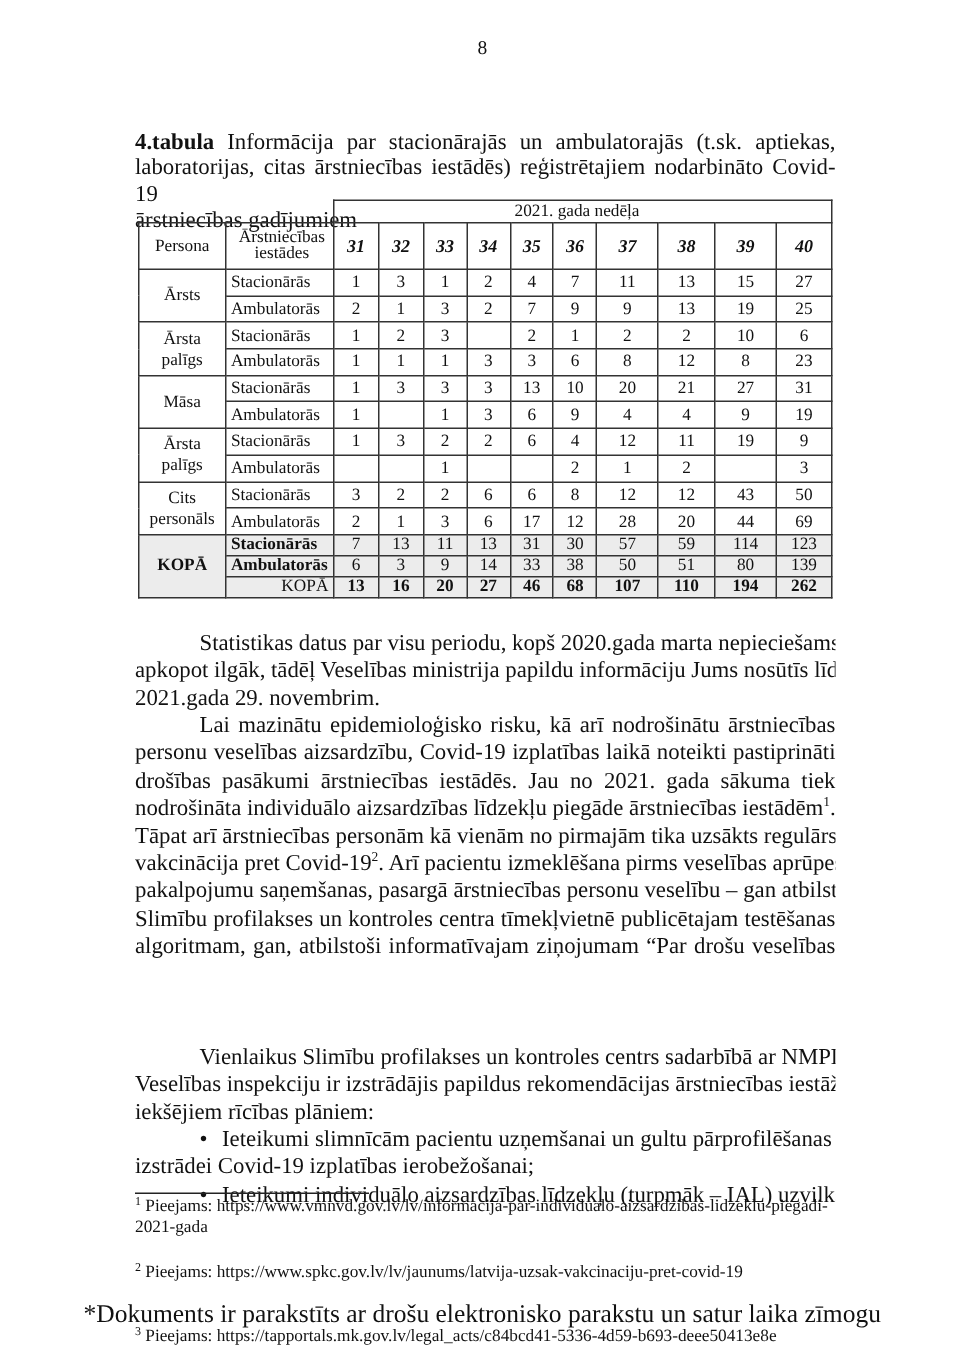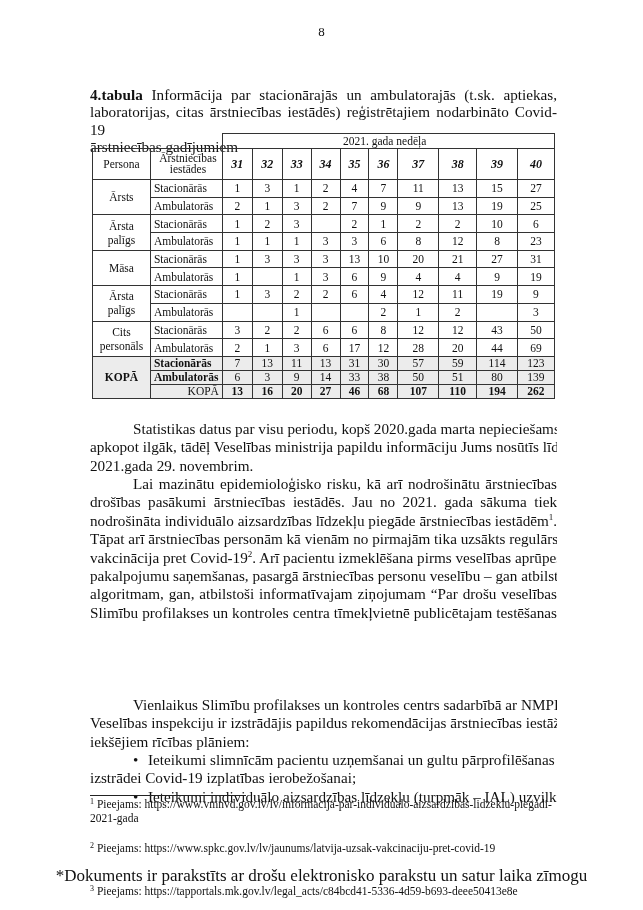--- a/index.html
+++ b/index.html
@@ -263,27 +263,28 @@
 </div>
 
 <div class="para" style="top:420px;">
   <span class="ln indent">Statistikas datus par visu periodu, kopš 2020.gada marta nepieciešams</span>
   <span class="ln">apkopot ilgāk, tādēļ Veselības ministrija papildu informāciju Jums nosūtīs līdz</span>
   <span class="ln last">2021.gada 29. novembrim.</span>
 </div>
 
 <div class="para" style="top:475px;">
   <span class="ln indent">Lai mazinātu epidemioloģisko risku, kā arī nodrošinātu ārstniecības</span>
+  <span class="ln">personu veselības aizsardzību, Covid-19 izplatības laikā noteikti pastiprināti</span>
   <span class="ln">drošības pasākumi ārstniecības iestādēs. Jau no 2021. gada sākuma tiek</span>
   <span class="ln"><span>nodrošināta individuālo aizsardzības līdzekļu piegāde ārstniecības iestādēm</span><sup>1</sup><span>.</span></span>
   <span class="ln">Tāpat arī ārstniecības personām kā vienām no pirmajām tika uzsākts regulārs</span>
   <span class="ln"><span>vakcinācija pret Covid-19</span><sup>2</sup><span>. Arī pacientu izmeklēšana pirms veselības aprūpes</span></span>
   <span class="ln">pakalpojumu saņemšanas, pasargā ārstniecības personu veselību – gan atbilstoši</span>
+  <span class="ln">Slimību profilakses un kontroles centra tīmekļvietnē publicētajam testēšanas</span>
   <span class="ln">algoritmam, gan, atbilstoši informatīvajam ziņojumam “Par drošu veselības</span>
-  <span class="ln">Slimību profilakses un kontroles centra tīmekļvietnē publicētajam testēšanas</span>
 </div>
 
 <div class="para" style="top:696px;">
   <span class="ln indent">Vienlaikus Slimību profilakses un kontroles centrs sadarbībā ar NMPD un</span>
   <span class="ln">Veselības inspekciju ir izstrādājis papildus rekomendācijas ārstniecības iestāžu</span>
   <span class="ln last">iekšējiem rīcības plāniem:</span>
 </div>
 
 <div class="para" style="top:751px;">
   <span class="ln bullet-ln"><span class="bullet">•</span><span>Ieteikumi slimnīcām pacientu uzņemšanai un gultu pārprofilēšanas plānu</span></span>

